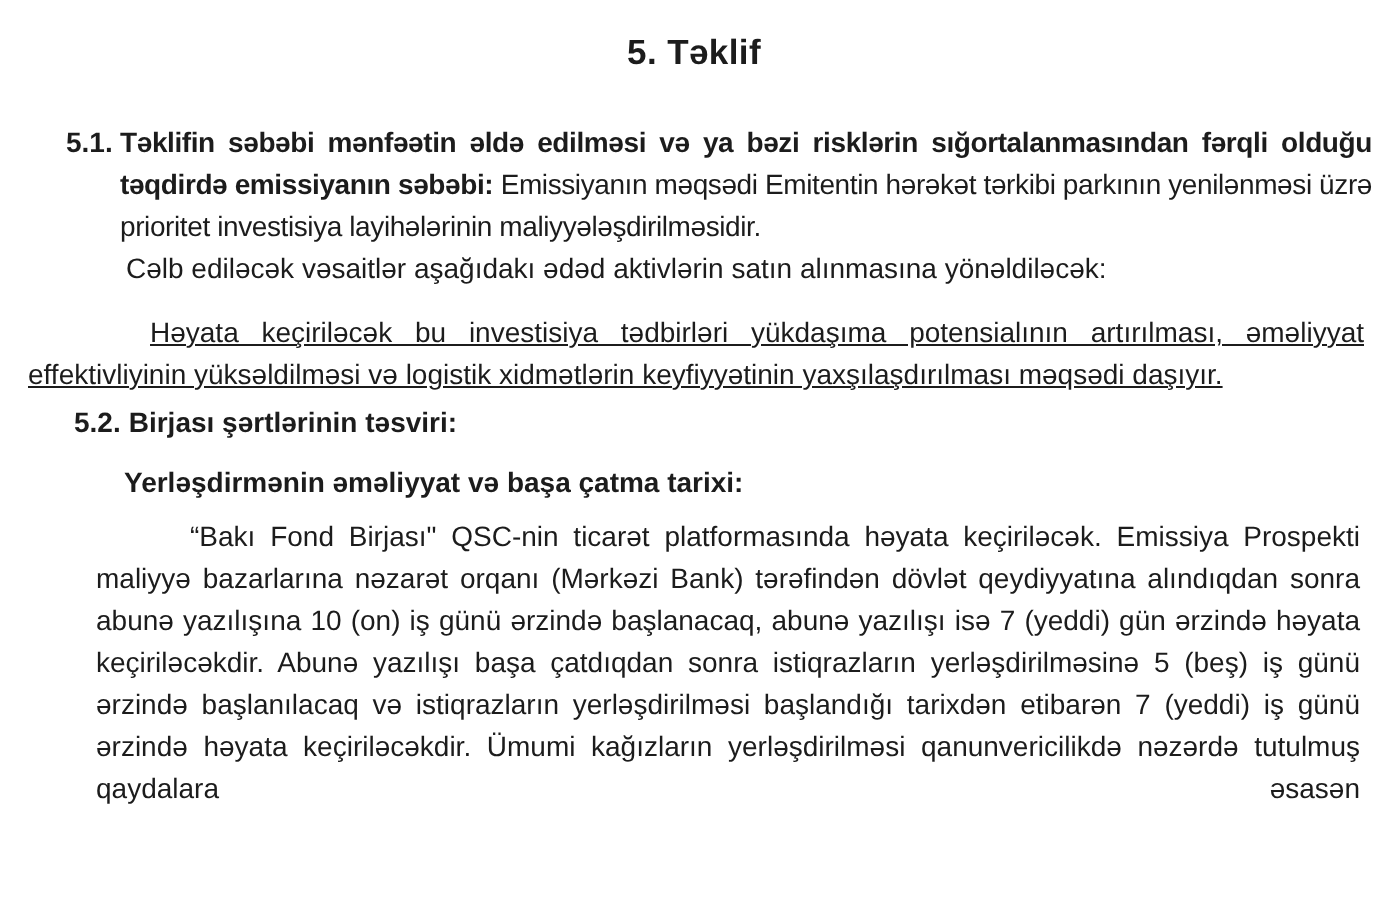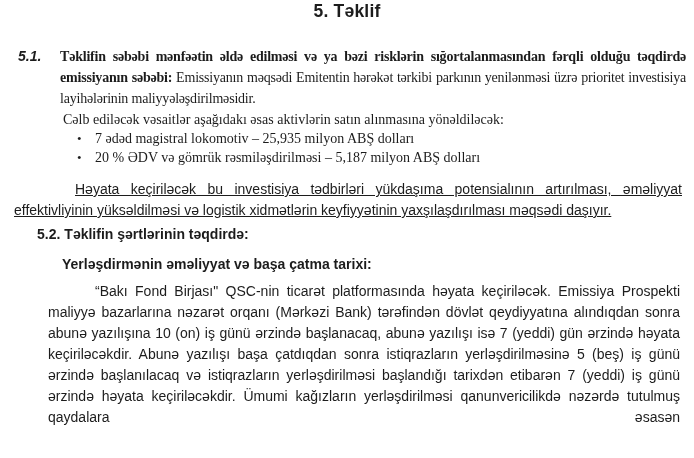--- a/index.html
+++ b/index.html
@@ -9,37 +9,36 @@
     overflow: hidden;
     background: #ffffff;
     color: #1c1c1c;
     font-family: "Liberation Sans", "DejaVu Sans", sans-serif;
     font-size: 14px;
     line-height: 21px;
   }
   p { margin: 0; }
 
   .title {
-    padding-top: 0;
+    padding-top: 15px;
     font-size: 17.5px;
     line-height: 22px;
     font-weight: bold;
     text-align: center;
     letter-spacing: 0.2px;
   }
 
   
   .sec51 { position: relative; margin-top: 24px; }
   .sec51-num {
     position: absolute;
-    left: 18px; top: 0;
+    left: 33px; top: 0;
     font-weight: bold;
-    font-style: italic;
   }
-  .sec51-body { margin-left: 60px; margin-right: 8px; font-family: Liberation Serif, serif; }
+  .sec51-body { margin-left: 60px; margin-right: 8px; }
 
   .heading-para {
     text-align: justify;
     letter-spacing: -0.2px;
   }
   .bold { font-weight: bold; }
 
   .intro-line { line-height: 19px; margin-top: 1px; text-indent: 3px; }
 
   ul.bullets { margin: 0; padding: 0; list-style: none; }
@@ -79,29 +78,25 @@
 <body>
 
 <div>
 
   <div class="title">5. Təklif</div>
 
   <div class="sec51">
     <span class="sec51-num">5.1.</span>
     <div class="sec51-body">
       <p class="heading-para"><span class="bold">Təklifin səbəbi mənfəətin əldə edilməsi və ya bəzi risklərin sığortalanmasından fərqli olduğu təqdirdə emissiyanın səbəbi:</span><span> Emissiyanın məqsədi Emitentin hərəkət tərkibi parkının yenilənməsi üzrə prioritet investisiya layihələrinin maliyyələşdirilməsidir.</span></p>
-      <p class="intro-line">Cəlb ediləcək vəsaitlər aşağıdakı əsas aktivlərin satın alınmasına yönəldiləcək:</p>
-      <ul class="bullets">
-        <li>7 ədəd magistral lokomotiv – 25,935 milyon ABŞ dolları</li>
-        <li>20 % ƏDV və gömrük rəsmiləşdirilməsi – 5,187 milyon ABŞ dolları</li>
-      </ul>
+      <p class="intro-line">Cəlb ediləcək vəsaitlər aşağıdakı ədəd aktivlərin satın alınmasına yönəldiləcək:</p>
     </div>
   </div>
 
   <p class="para-a">Həyata keçiriləcək bu investisiya tədbirləri yükdaşıma potensialının artırılması, əməliyyat effektivliyinin yüksəldilməsi və logistik xidmətlərin keyfiyyətinin yaxşılaşdırılması məqsədi daşıyır.</p>
 
-  <p class="h52"><span class="h52-num">5.2.</span><span>Təklifin şərtlərinin təqdirdə:</span></p>
+  <p class="h52"><span class="h52-num">5.2.</span><span>Birjası şərtlərinin təsviri:</span></p>
 
   <p class="sub52">Yerləşdirmənin əməliyyat və başa çatma tarixi:</p>
 
   <p class="para-b">“Bakı Fond Birjası" QSC-nin ticarət platformasında həyata keçiriləcək. Emissiya Prospekti maliyyə bazarlarına nəzarət orqanı (Mərkəzi Bank) tərəfindən dövlət qeydiyyatına alındıqdan sonra abunə yazılışına 10 (on) iş günü ərzində başlanacaq, abunə yazılışı isə 7 (yeddi) gün ərzində həyata keçiriləcəkdir. Abunə yazılışı başa çatdıqdan sonra istiqrazların yerləşdirilməsinə 5 (beş) iş günü ərzində başlanılacaq və istiqrazların yerləşdirilməsi başlandığı tarixdən etibarən 7 (yeddi) iş günü ərzində həyata keçiriləcəkdir. Ümumi kağızların yerləşdirilməsi qanunvericilikdə nəzərdə tutulmuş qaydalara əsasən</p>
 
 </div>
 
 </body></html>

